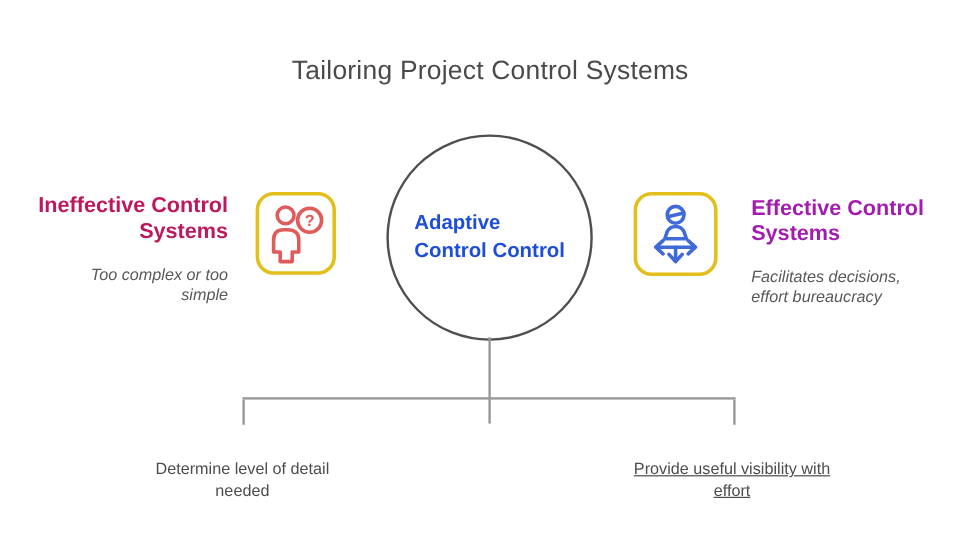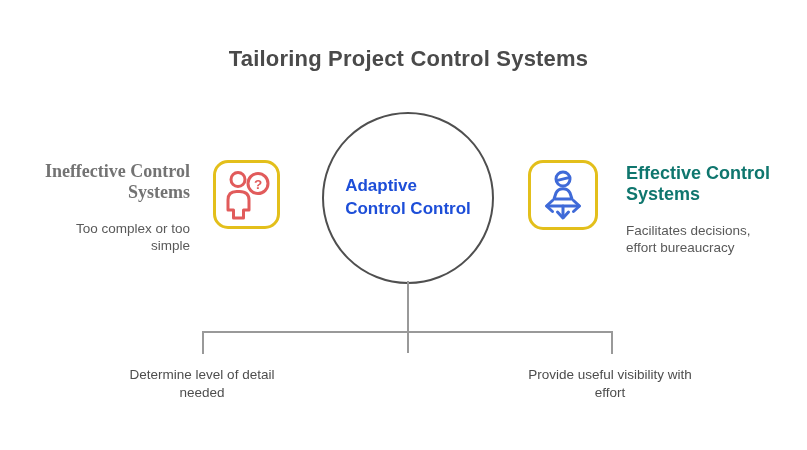--- a/index.html
+++ b/index.html
@@ -2,31 +2,31 @@
 <html><head>
 <meta charset="utf-8">
 <style>
   html,body { margin:0; padding:0; background:#ffffff; }
   .canvas {
     position:relative; width:807px; height:450px; background:#ffffff;
     font-family:"Liberation Sans", sans-serif; overflow:hidden;
   }
   .title {
     position:absolute; top:46px; left:10px; width:797px; margin:0;
-    text-align:center; font-size:22px; font-weight:bold; color:#4a4a4a;
+    text-align:center; font-size:22px; font-weight:normal; color:#4a4a4a;
     letter-spacing:0.2px;
   }
   
   .side-text { position:absolute; }
   .left-text  { top:161px; left:10px;  width:180px; text-align:right; }
   .right-text { top:163px; left:626px; width:180px; text-align:left;  }
   .heading { font-size:18px; font-weight:bold; line-height:1.17; }
-  .left-heading  { color:#737373;font-family:Liberation Serif, serif; }
-  .right-heading { color:#0f766e; }
-  .subtitle { font-size:13.5px; color:#595959; line-height:1.28; margin-top:17px; }
+  .left-heading  { color:#be185d; }
+  .right-heading { color:#a21caf; }
+  .subtitle { font-size:13.5px; color:#595959; line-height:1.28; margin-top:17px;font-style:italic; }
   .left-text .subtitle  { width:135px; margin-left:auto; }
   .right-text .subtitle { width:150px; }
   
   .icon-box {
     position:absolute; border:3px solid #e3bf1b; border-radius:15px;
     display:flex; align-items:center; justify-content:center; background:transparent;
   }
   .left-icon-box  { left:213px; top:160px; width:61px; height:63px; }
   .right-icon-box { left:528px; top:160px; width:64px; height:64px; }
   
@@ -40,26 +40,26 @@
     line-height:1.35;
   }
   
   .line { position:absolute; background:#999999; }
   .line-vcenter { left:407px; top:281px; width:2px; height:72px; }
   .line-h       { left:202px; top:331px; width:411px; height:2px; }
   .line-vleft   { left:202px; top:333px; width:2px; height:21px; }
   .line-vright  { left:611px; top:333px; width:2px; height:21px; }
   
   .branch-label {
-    position:absolute; top:366px; width:172px; text-align:center;
+    position:absolute; top:382px; width:172px; text-align:center;
     font-size:13.5px; color:#4d4d4d; line-height:1.32;
   }
   .branch-1 { left:116px; }
   .branch-2 { left:320px; }
-  .branch-3 { left:524px; }
+  .branch-3 { left:524px;text-decoration:underline; }
 </style>
 </head>
 <body>
 
 <div class="canvas">
 
   <h1 class="title">Tailoring Project Control Systems</h1>
 
   <div class="side-text left-text">
     <div class="heading left-heading">Ineffective Control Systems</div>

